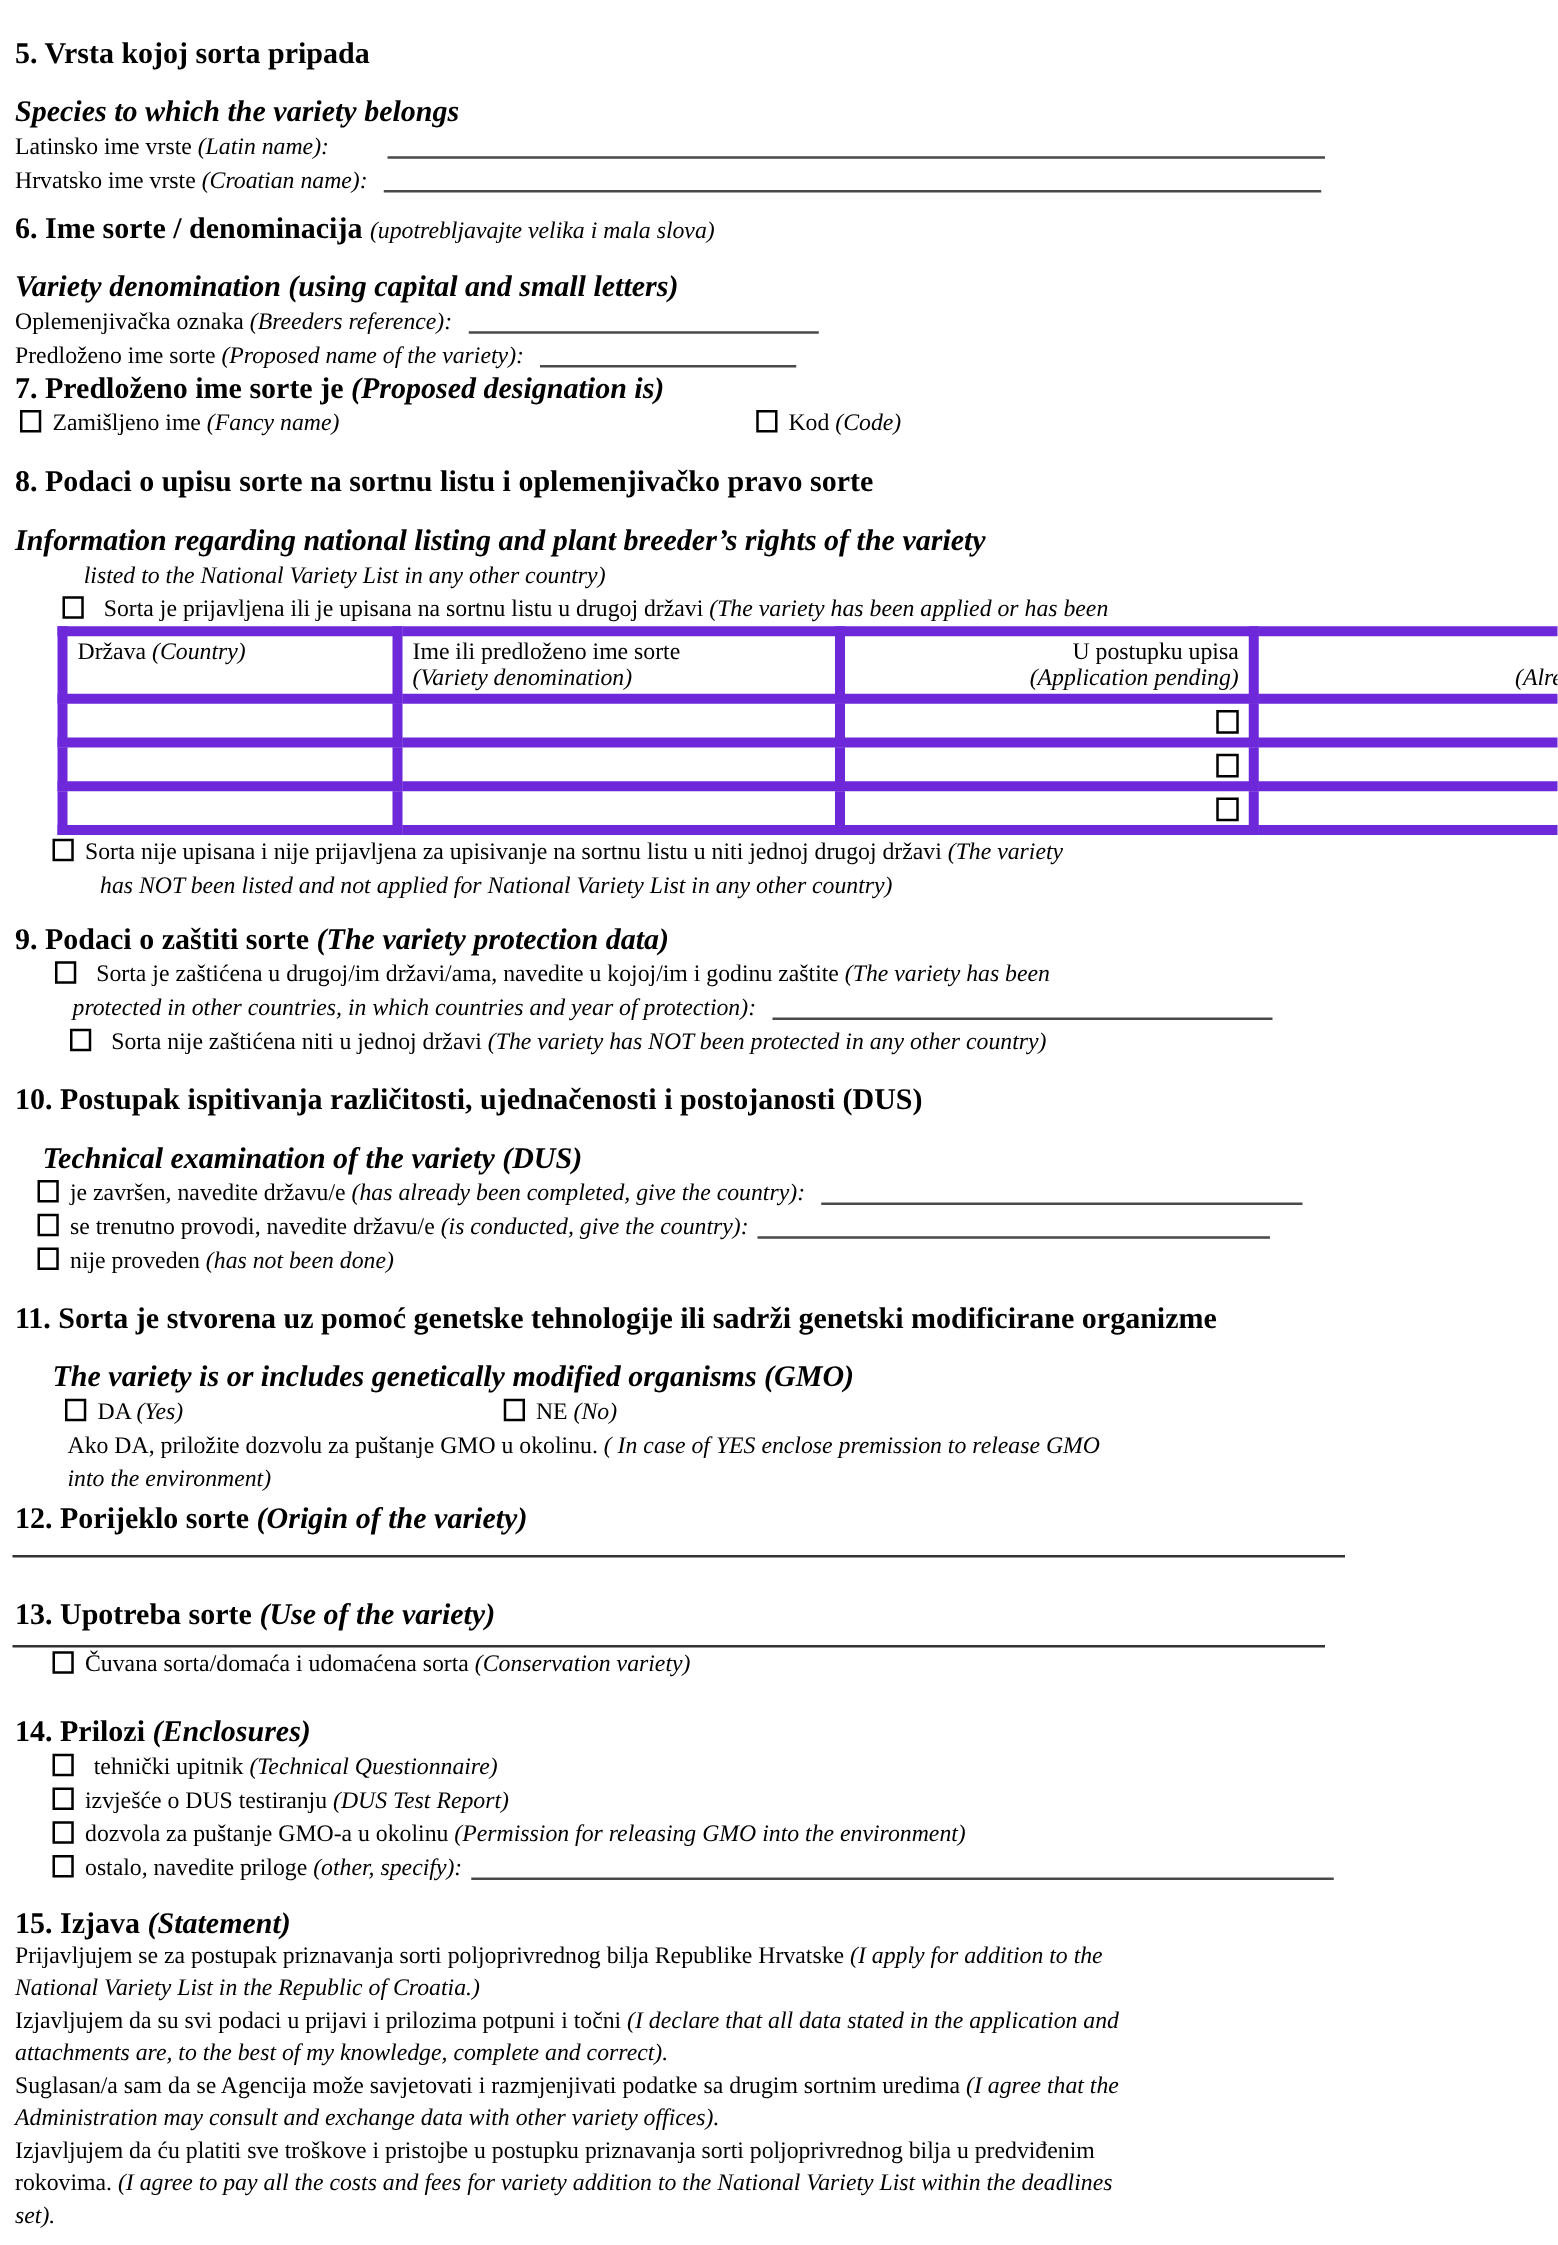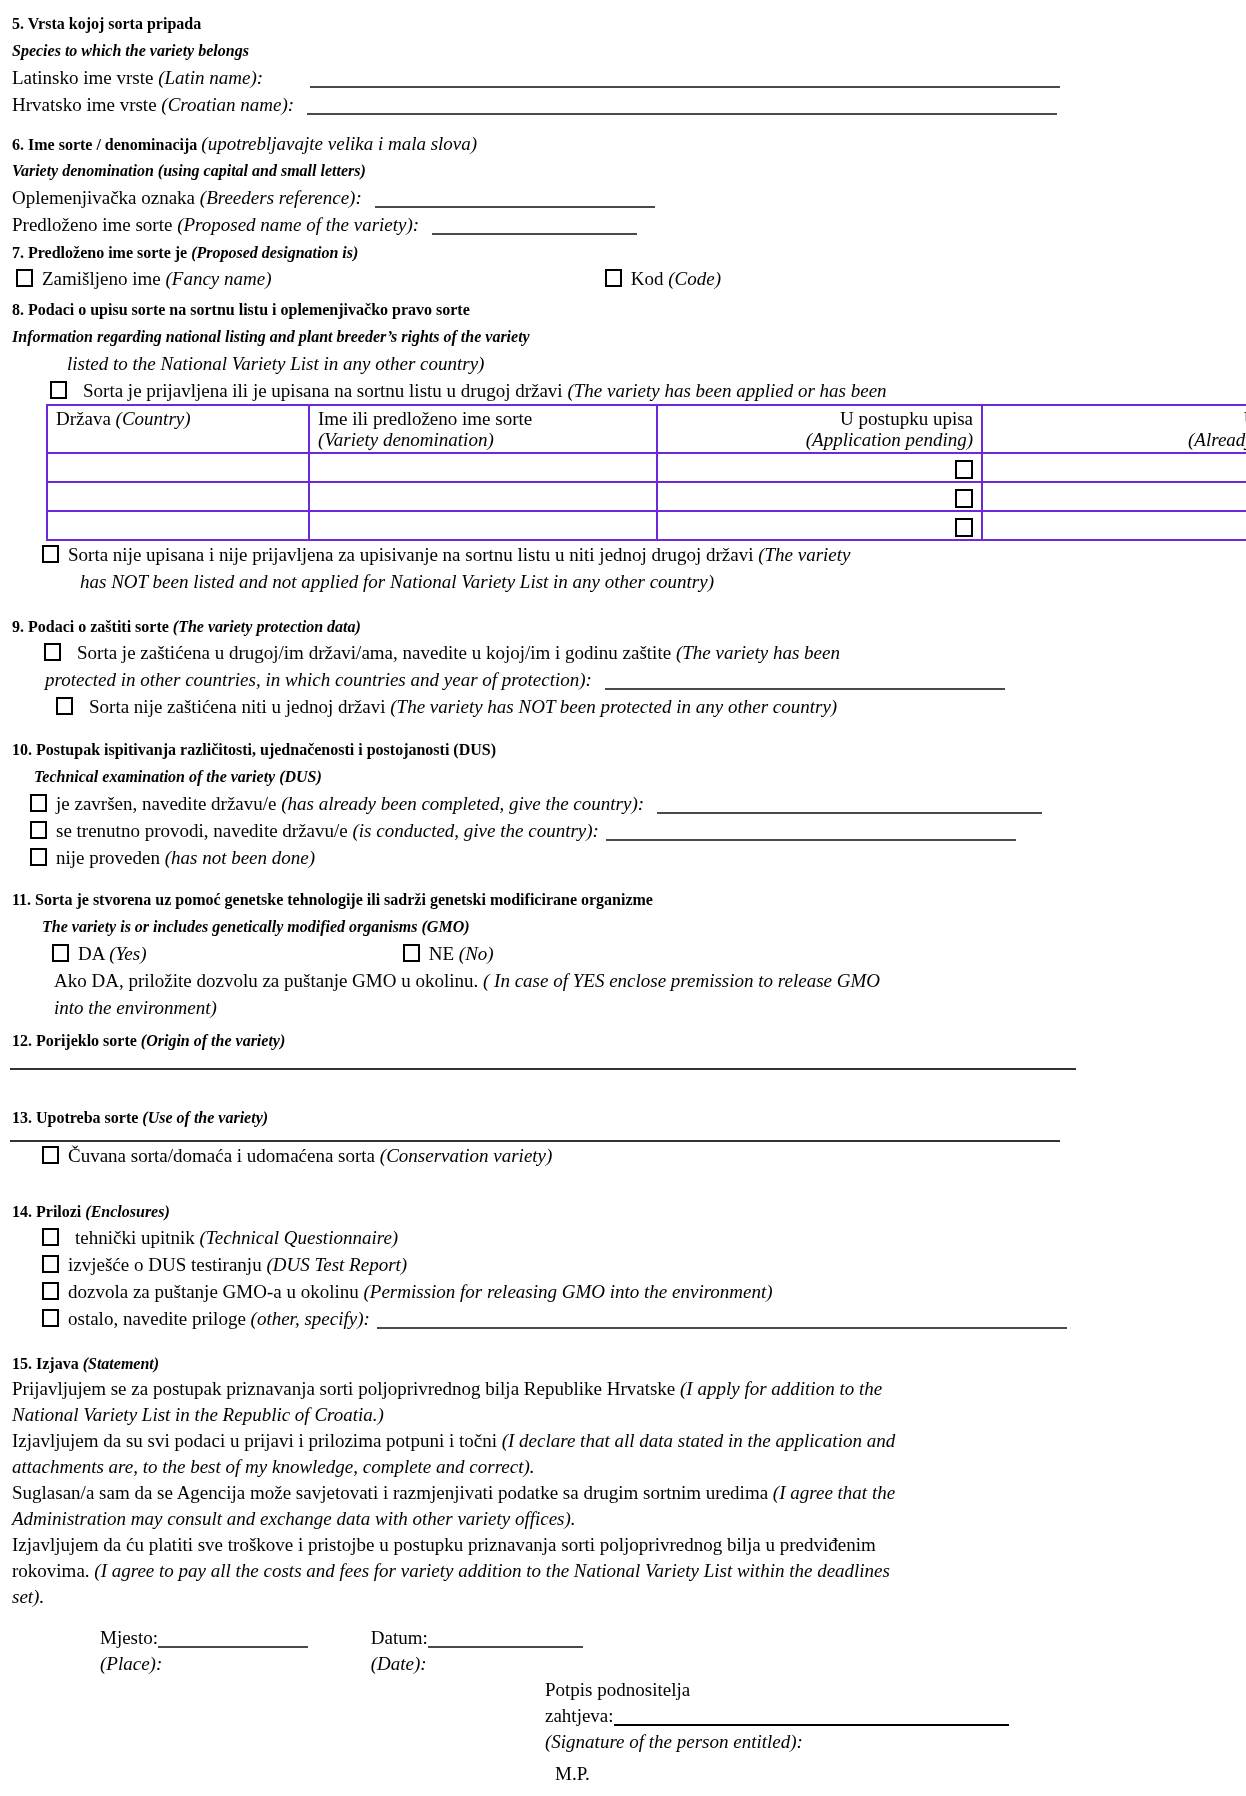--- a/index.html
+++ b/index.html
@@ -8,50 +8,50 @@
     background:#ffffff;color:#000000;
     font-family:"Liberation Serif","DejaVu Serif",serif;
     font-size:19px;line-height:27px;
     box-sizing:border-box;padding:10px 0 0 12px;
   }
   .line{height:27px;line-height:27px;white-space:nowrap;}
   .l26{height:26px;line-height:26px;}
   .b{font-weight:bold;}
   .i{font-style:italic;}
   .bi{font-weight:bold;font-style:italic;}
-  .t{font-size:16px;}
+  .t{font-size:24px;margin-top:20px;}
   
   .cb{display:inline-block;width:13px;height:14px;border:2px solid #000;
       margin-right:9px;vertical-align:-2px;background:#fff;}
   .gap{margin-right:16px;}
   .cbt{display:inline-block;width:14px;height:15px;border:2px solid #000;
       vertical-align:middle;background:#fff;}
   
   .fill{display:inline-block;height:18px;border-bottom:2px solid #4a4a4a;
         vertical-align:-4px;margin-left:8px;}
   .hline{border-bottom:2px solid #333;height:2px;margin-left:-2px;}
   
   .ml4{margin-left:4px;}   .ml18{margin-left:18px;} .ml22{margin-left:22px;}
   .ml30{margin-left:30px;} .ml32{margin-left:32px;} .ml38{margin-left:38px;}
   .ml40{margin-left:40px;} .ml42{margin-left:42px;} .ml44{margin-left:44px;}
-  .ml46{margin-left:33px;} .ml55{margin-left:55px;} .ml88{margin-left:88px;}
+  .ml46{margin-left:46px;} .ml55{margin-left:55px;} .ml88{margin-left:88px;}
   .ml170{margin-left:68px;} .ml533{margin-left:533px;} .ml543{margin-left:543px;}
   
   .pairA7{display:inline-block;width:584px;}
   .pairADA{display:inline-block;width:346px;}
   .pairAF{display:inline-block;width:266px;}
   
   .mt3{margin-top:3px;}  .mt5{margin-top:5px;}  .mt6{margin-top:6px;}
   .mt8{margin-top:8px;}  .mt12{margin-top:12px;} .mt13{margin-top:13px;}
   .mt15{margin-top:15px;} .mt16{margin-top:16px;} .mt17{margin-top:17px;}
   .mt18{margin-top:18px;} .mt28{margin-top:28px;} .mt33{margin-top:33px;}
   
   table.vtable{border-collapse:collapse;table-layout:fixed;
     margin-left:34px;width:1196px;}
-  table.vtable th,table.vtable td{border:2px solid #6d28d9;padding:0 8px;
+  table.vtable th,table.vtable td{border:8px solid #6d28d9;padding:0 8px;
     font-weight:normal;margin-left:20px;}
   table.vtable th{height:44px;vertical-align:top;line-height:21px;padding-top:2px;}
   table.vtable td{height:25px;}
   .cL{text-align:left;} .cC{text-align:right;}
   .w244{width:244px;} .w330{width:330px;} .w307{width:307px;} .w315{width:315px;}
 </style>
 </head>
 <body>
 
 <div>

